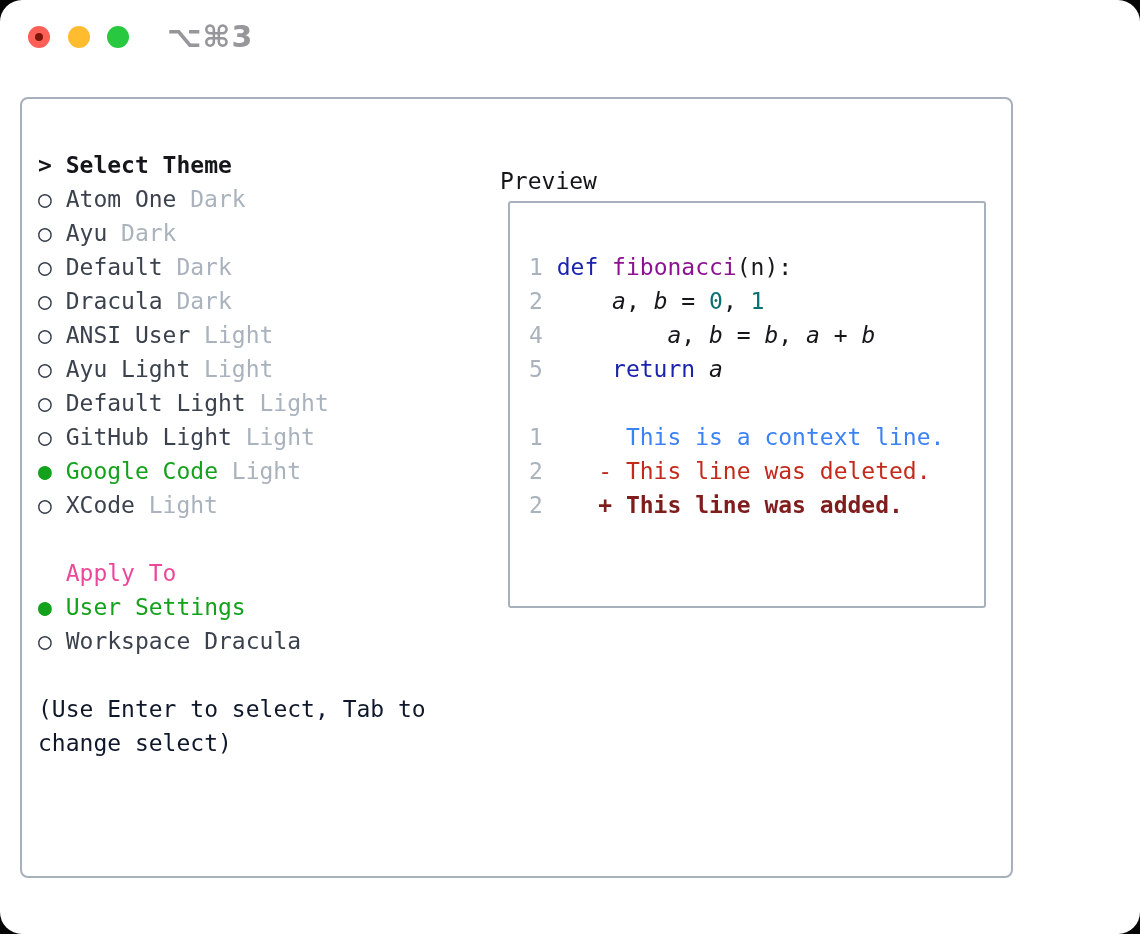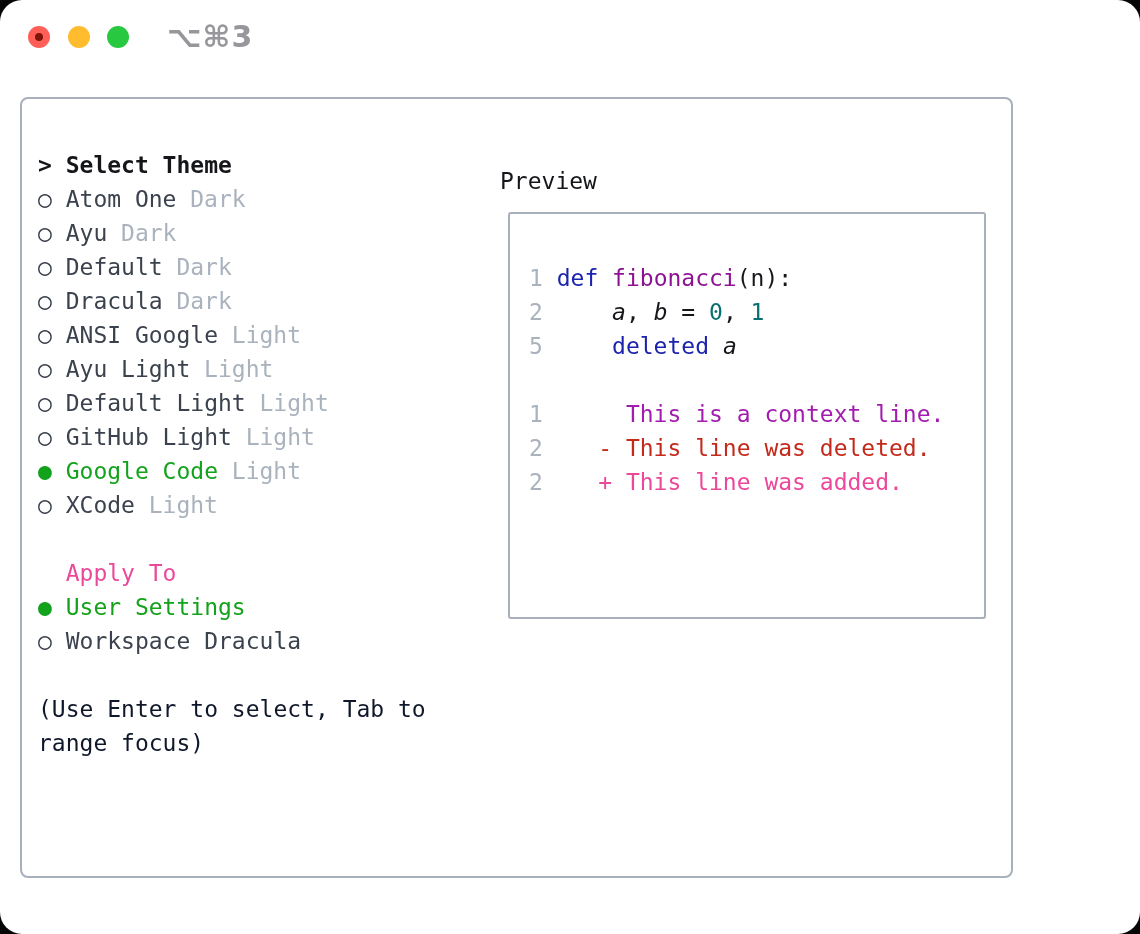--- a/index.html
+++ b/index.html
@@ -47,35 +47,35 @@
   .row.subheader .t-name { color: #ec4899; }
   .row.selected .marker, .row.selected .t-name { color: #13a21b; }
   .row.help { color: #0f172a; }
 
   
   .preview-header {
     position: absolute; left: 500px; top: 164px; height: 34px; line-height: 34px;
     font-weight: normal; color: #14161a;
   }
   .preview-pane {
-    position: absolute; left: 508px; top: 212px; width: 478px; height: 407px;
+    position: absolute; left: 508px; top: 201px; width: 478px; height: 407px;
     box-sizing: border-box; border: 2px solid #a8b0bb; border-radius: 3px;
     background: #ffffff;
   }
   .code { position: absolute; left: 19px; top: 47px; }
   .cline { height: 34px; line-height: 34px; white-space: pre; }
   .lnum { display: inline-block; width: 27.7px; color: #a9b2bd; }
   .tk-kw  { color: #1c24ad; }
   .tk-fn  { color: #8d1292; }
   .tk-lit { color: #086f70; }
   .tk-pl  { color: #17171b; }
   .tk-var { color: #17171b; font-style: italic; }
-  .tk-ctx { color: #a21caf; }
+  .tk-ctx { color: #3b82f6; }
   .tk-del { color: #c42a1c; text-align: center; }
-  .tk-add { color: #ec4899; }
+  .tk-add { color: #7f1d1d; font-weight: bold; }
 </style>
 </head>
 <body>
 
 <div class="stage">
   <div class="window">
 
     <div class="titlebar">
       <div class="traffic red">
           <div class="dot"></div>
@@ -87,51 +87,52 @@
 
     <div class="panel"></div>
 
     <div class="list">
       <div class="row header"><span class="marker">&gt;</span><span class="t-name">Select Theme</span></div>
 
       <div class="row"><span class="marker">○</span><span class="t-name">Atom One</span><span class="t-variant">Dark</span></div>
       <div class="row"><span class="marker">○</span><span class="t-name">Ayu</span><span class="t-variant">Dark</span></div>
       <div class="row"><span class="marker">○</span><span class="t-name">Default</span><span class="t-variant">Dark</span></div>
       <div class="row"><span class="marker">○</span><span class="t-name">Dracula</span><span class="t-variant">Dark</span></div>
-      <div class="row"><span class="marker">○</span><span class="t-name">ANSI Google</span><span class="t-variant">Light</span></div>
+      <div class="row"><span class="marker">○</span><span class="t-name">ANSI User</span><span class="t-variant">Light</span></div>
       <div class="row"><span class="marker">○</span><span class="t-name">Ayu Light</span><span class="t-variant">Light</span></div>
       <div class="row"><span class="marker">○</span><span class="t-name">Default Light</span><span class="t-variant">Light</span></div>
       <div class="row"><span class="marker">○</span><span class="t-name">GitHub Light</span><span class="t-variant">Light</span></div>
       <div class="row selected"><span class="marker">●</span><span class="t-name">Google Code</span><span class="t-variant">Light</span></div>
       <div class="row"><span class="marker">○</span><span class="t-name">XCode</span><span class="t-variant">Light</span></div>
 
       <div class="row"></div>
 
       <div class="row subheader"><span class="marker"></span><span class="t-name">Apply To</span></div>
       <div class="row selected"><span class="marker">●</span><span class="t-name">User Settings</span></div>
       <div class="row"><span class="marker">○</span><span class="t-name">Workspace Dracula</span></div>
 
       <div class="row"></div>
 
       <div class="row help">(Use Enter to select, Tab to</div>
-      <div class="row help">range focus)</div>
+      <div class="row help">change select)</div>
     </div>
 
     <div class="preview-header">Preview</div>
 
     <div class="preview-pane">
       <div class="code">
 
         <div class="cline"><span class="lnum">1</span><span class="tk-kw">def</span><span class="tk-pl"> </span><span class="tk-fn">fibonacci</span><span class="tk-pl">(n):</span></div>
 
         <div class="cline"><span class="lnum">2</span><span class="tk-pl">    </span><span class="tk-var">a</span><span class="tk-pl">, </span><span class="tk-var">b</span><span class="tk-pl"> = </span><span class="tk-lit">0</span><span class="tk-pl">, </span><span class="tk-lit">1</span></div>
 
 
+        <div class="cline"><span class="lnum">4</span><span class="tk-pl">        </span><span class="tk-var">a</span><span class="tk-pl">, </span><span class="tk-var">b</span><span class="tk-pl"> = </span><span class="tk-var">b</span><span class="tk-pl">, </span><span class="tk-var">a</span><span class="tk-pl"> + </span><span class="tk-var">b</span></div>
 
-        <div class="cline"><span class="lnum">5</span><span class="tk-pl">    </span><span class="tk-kw">deleted</span><span class="tk-pl"> </span><span class="tk-var">a</span></div>
+        <div class="cline"><span class="lnum">5</span><span class="tk-pl">    </span><span class="tk-kw">return</span><span class="tk-pl"> </span><span class="tk-var">a</span></div>
 
         <div class="cline"></div>
 
         <div class="cline"><span class="lnum">1</span><span class="tk-ctx">     This is a context line.</span></div>
 
         <div class="cline"><span class="lnum">2</span><span class="tk-del">   - This line was deleted.</span></div>
 
         <div class="cline"><span class="lnum">2</span><span class="tk-add">   + This line was added.</span></div>
 
       </div>

